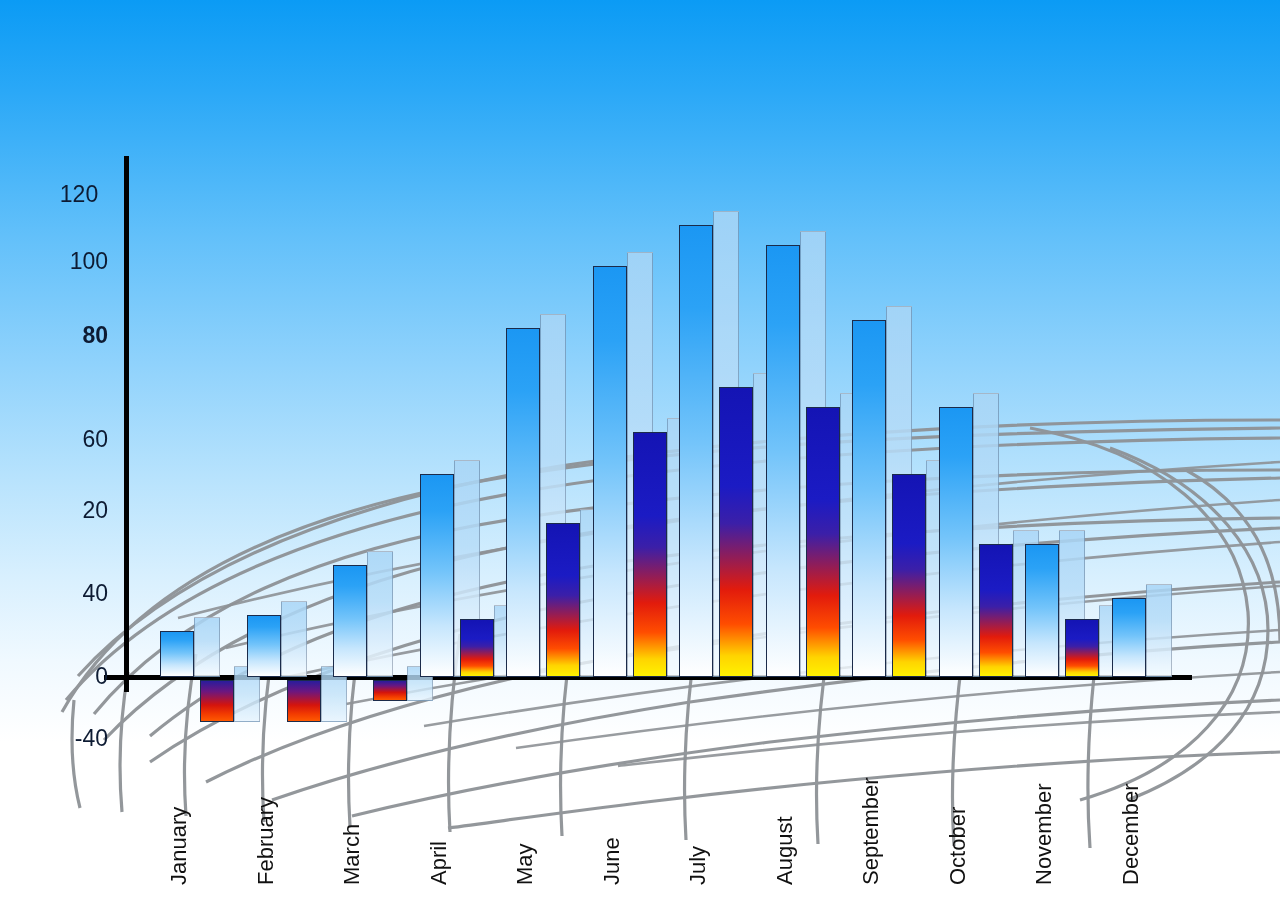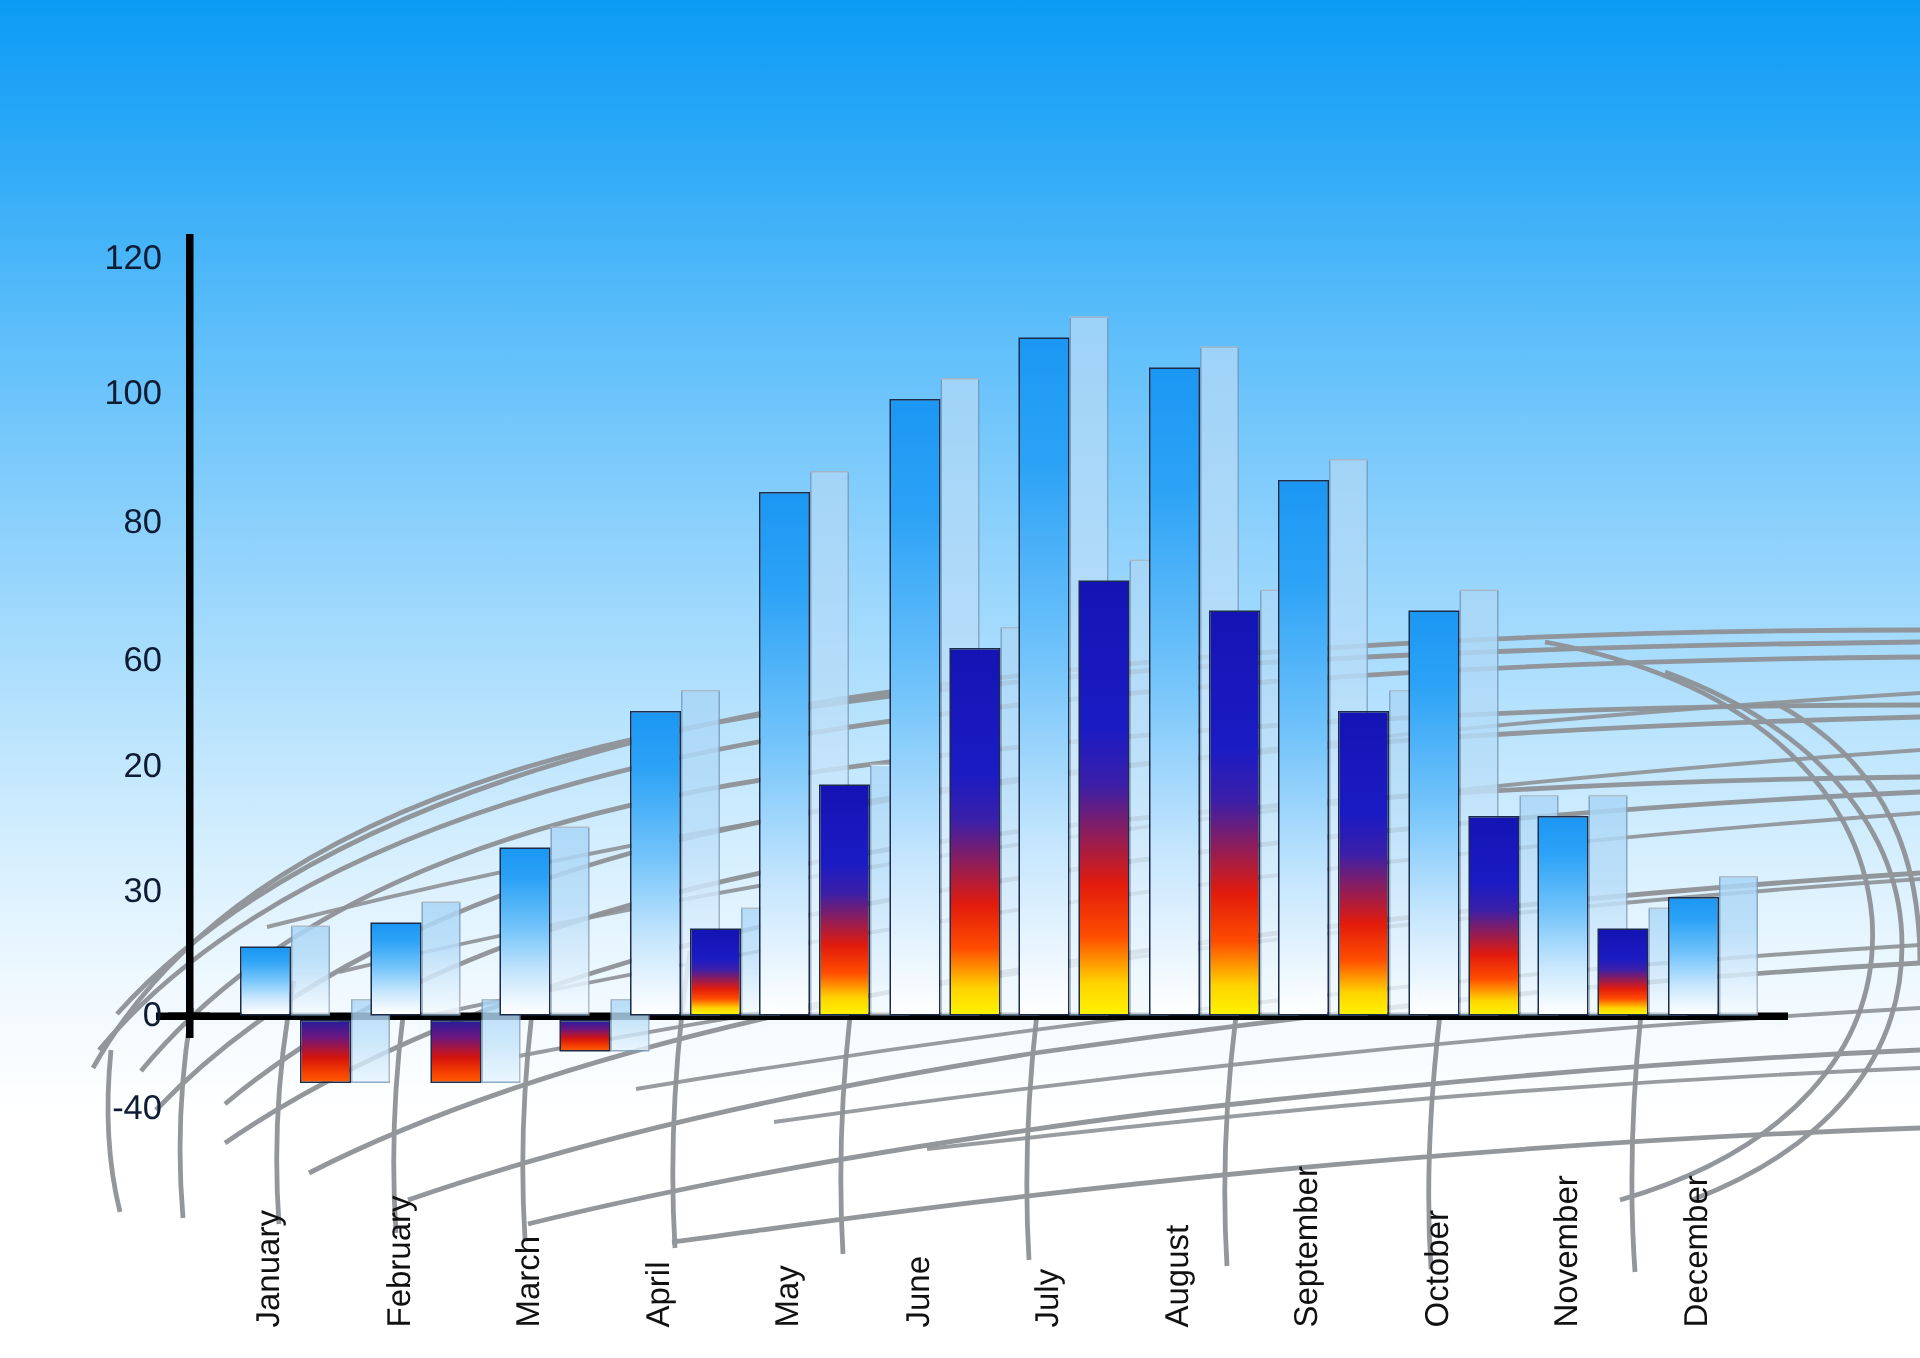--- a/index.html
+++ b/index.html
@@ -102,31 +102,31 @@
     </g>
   </svg>
 
   <div class="yaxis"></div>
   <div class="zeroline"></div>
 
   <div id="ticks">
       <div class="ylab" style="top: 727.25px; left: 8px; width: 100px;">-40</div>
       <div class="ylab" style="top: 665px; left: 50px; width: 58px;">0</div>
       <div class="tick" style="top: 675px;"></div>
-      <div class="ylab" style="top: 582px; left: 50px; width: 58px;">30</div>
+      <div class="ylab" style="top: 582px; left: 50px; width: 58px;">40</div>
       <div class="tick" style="top: 592px; width: 0px;"></div>
       <div class="ylab" style="top: 499px; left: 50px; width: 58px;">20</div>
       <div class="tick" style="top: 509px; width: 0px;"></div>
       <div class="ylab" style="top: 428px; left: 50px; width: 58px;">60</div>
       <div class="tick" style="top: 426px; width: 0px;"></div>
-      <div class="ylab" style="top: 336px; left: 50px; width: 58px;">80</div>
+      <div class="ylab" style="top: 324px; left: 50px; width: 58px; font-weight: bold;">80</div>
       <div class="tick" style="top: 343px; width: 0px;"></div>
       <div class="ylab" style="top: 250px; left: 50px; width: 58px;">100</div>
       <div class="tick" style="top: 260px; width: 0px;"></div>
-      <div class="ylab" style="top: 160px; left: 50px; width: 58px;">120</div>
+      <div class="ylab" style="top: 183px; left: 50px; width: 58px; text-align: center;">120</div>
       <div class="tick" style="top: 177px; width: 0px;"></div>
     </div>
   <div id="bars">
       <div class="bar s1" style="left: 160px; top: 631.35px; width: 34px; height: 45.65px;">
         <div class="front"></div>
         <div class="side" style="left: 34px; width: 26px; top: -14px; height: 59.65px;"></div>
       </div>
       <div class="bar s2 s2neg" style="left: 200px; top: 680px; width: 34px; height: 41.5px;">
         <div class="front"></div>
         <div class="side" style="left: 34px; width: 26px; top: -14px; height: 55.5px;"></div>

